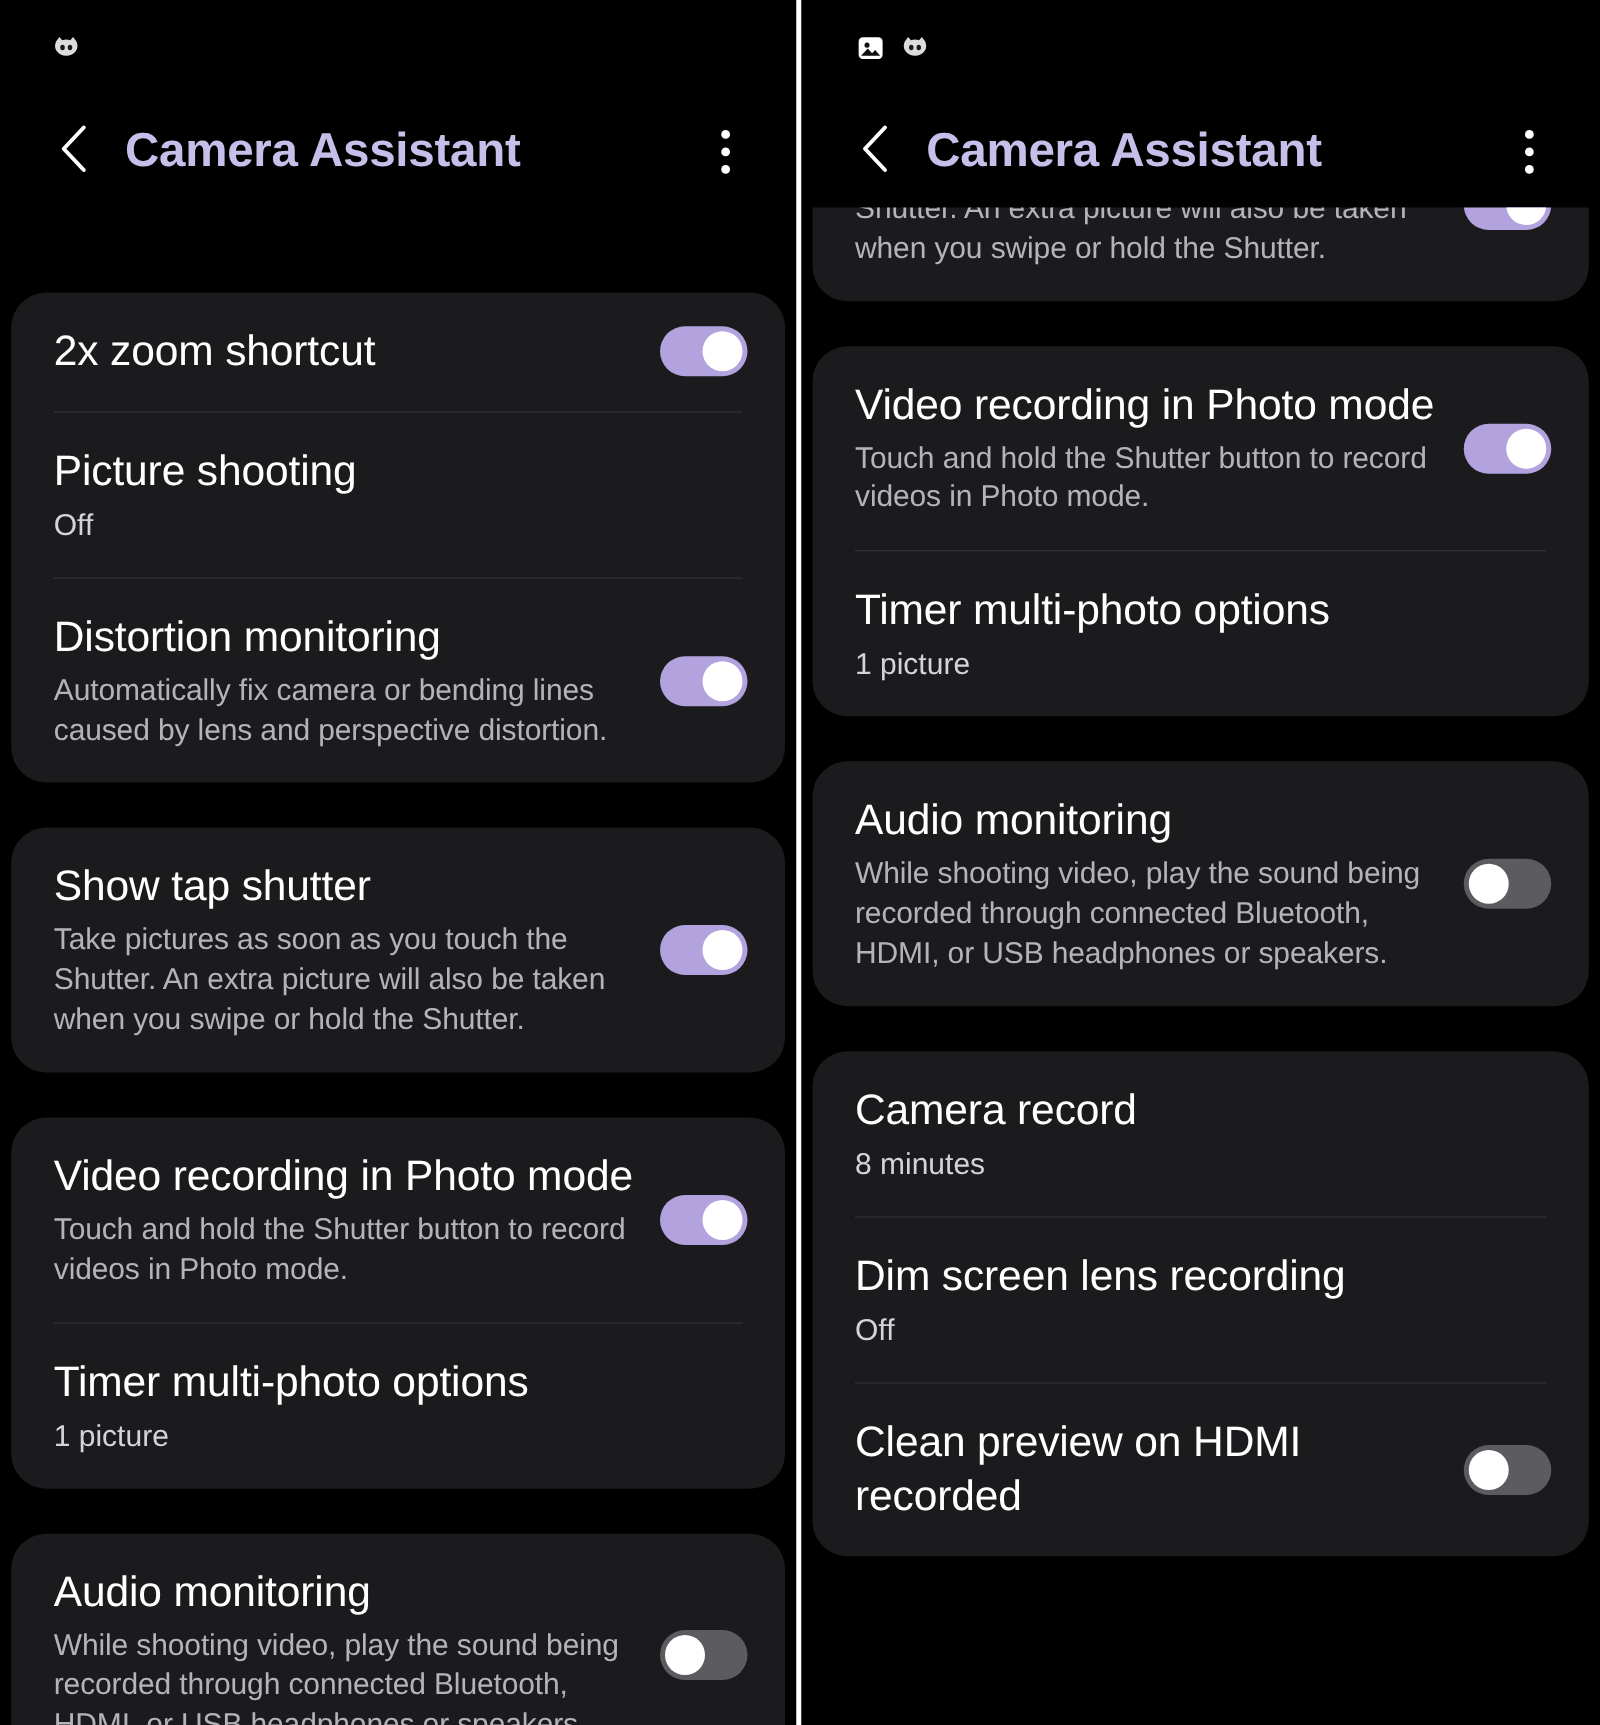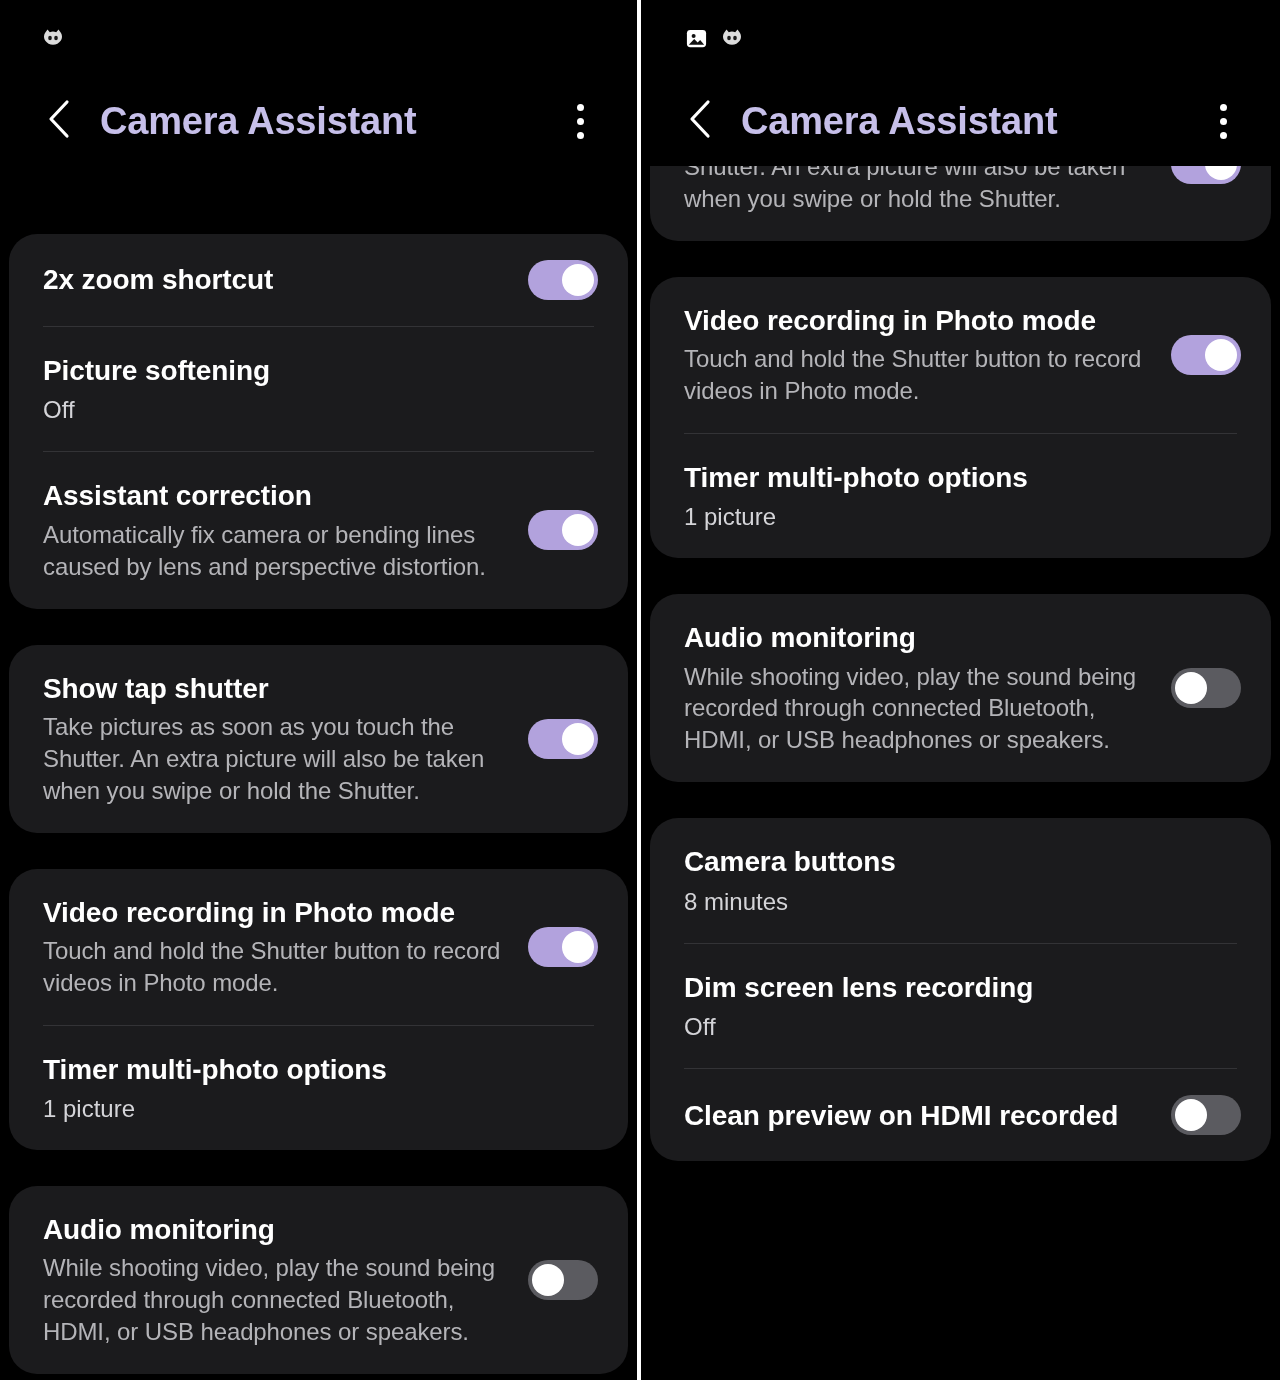--- a/index.html
+++ b/index.html
@@ -126,22 +126,22 @@
     position: relative;
     cursor: pointer;
   }
   .row.clipped-top { padding-top: 12px; }
   .row-text {
     flex: 1 1 auto;
     min-width: 0;
     padding-right: 18px;
   }
   .row-title {
-    font-size: 28px;
-    font-weight: 700;
+    font-size: 34px;
+    font-weight: 400;
     color: #ffffff;
     line-height: 1.26;
     letter-spacing: -0.1px;
   }
   .row-sub {
     font-size: 24px;
     color: #b4b4b8;
     line-height: 1.33;
     margin-top: 5px;
     letter-spacing: -0.1px;
@@ -223,28 +223,28 @@
               <div class="row-text">
                 <div class="row-title">2x zoom shortcut</div>
               </div>
               <div class="toggle on">
                 <div class="knob"></div>
               </div>
             </div>
             <div class="divider"></div>
             <div class="row">
               <div class="row-text">
-                <div class="row-title">Picture softening</div>
+                <div class="row-title">Picture shooting</div>
                 <div class="row-value">Off</div>
               </div>
             </div>
             <div class="divider"></div>
             <div class="row">
               <div class="row-text">
-                <div class="row-title">Assistant correction</div>
+                <div class="row-title">Distortion monitoring</div>
                 <div class="row-sub">Automatically fix camera or bending lines caused by lens and perspective distortion.</div>
               </div>
               <div class="toggle on">
                 <div class="knob"></div>
               </div>
             </div>
           </div>
           <div class="card">
             <div class="row">
               <div class="row-text">
@@ -364,21 +364,21 @@
                 <div class="row-sub">While shooting video, play the sound being recorded through connected Bluetooth, HDMI, or USB headphones or speakers.</div>
               </div>
               <div class="toggle off">
                 <div class="knob"></div>
               </div>
             </div>
           </div>
           <div class="card">
             <div class="row">
               <div class="row-text">
-                <div class="row-title">Camera buttons</div>
+                <div class="row-title">Camera record</div>
                 <div class="row-value">8 minutes</div>
               </div>
             </div>
             <div class="divider"></div>
             <div class="row">
               <div class="row-text">
                 <div class="row-title">Dim screen lens recording</div>
                 <div class="row-value">Off</div>
               </div>
             </div>

